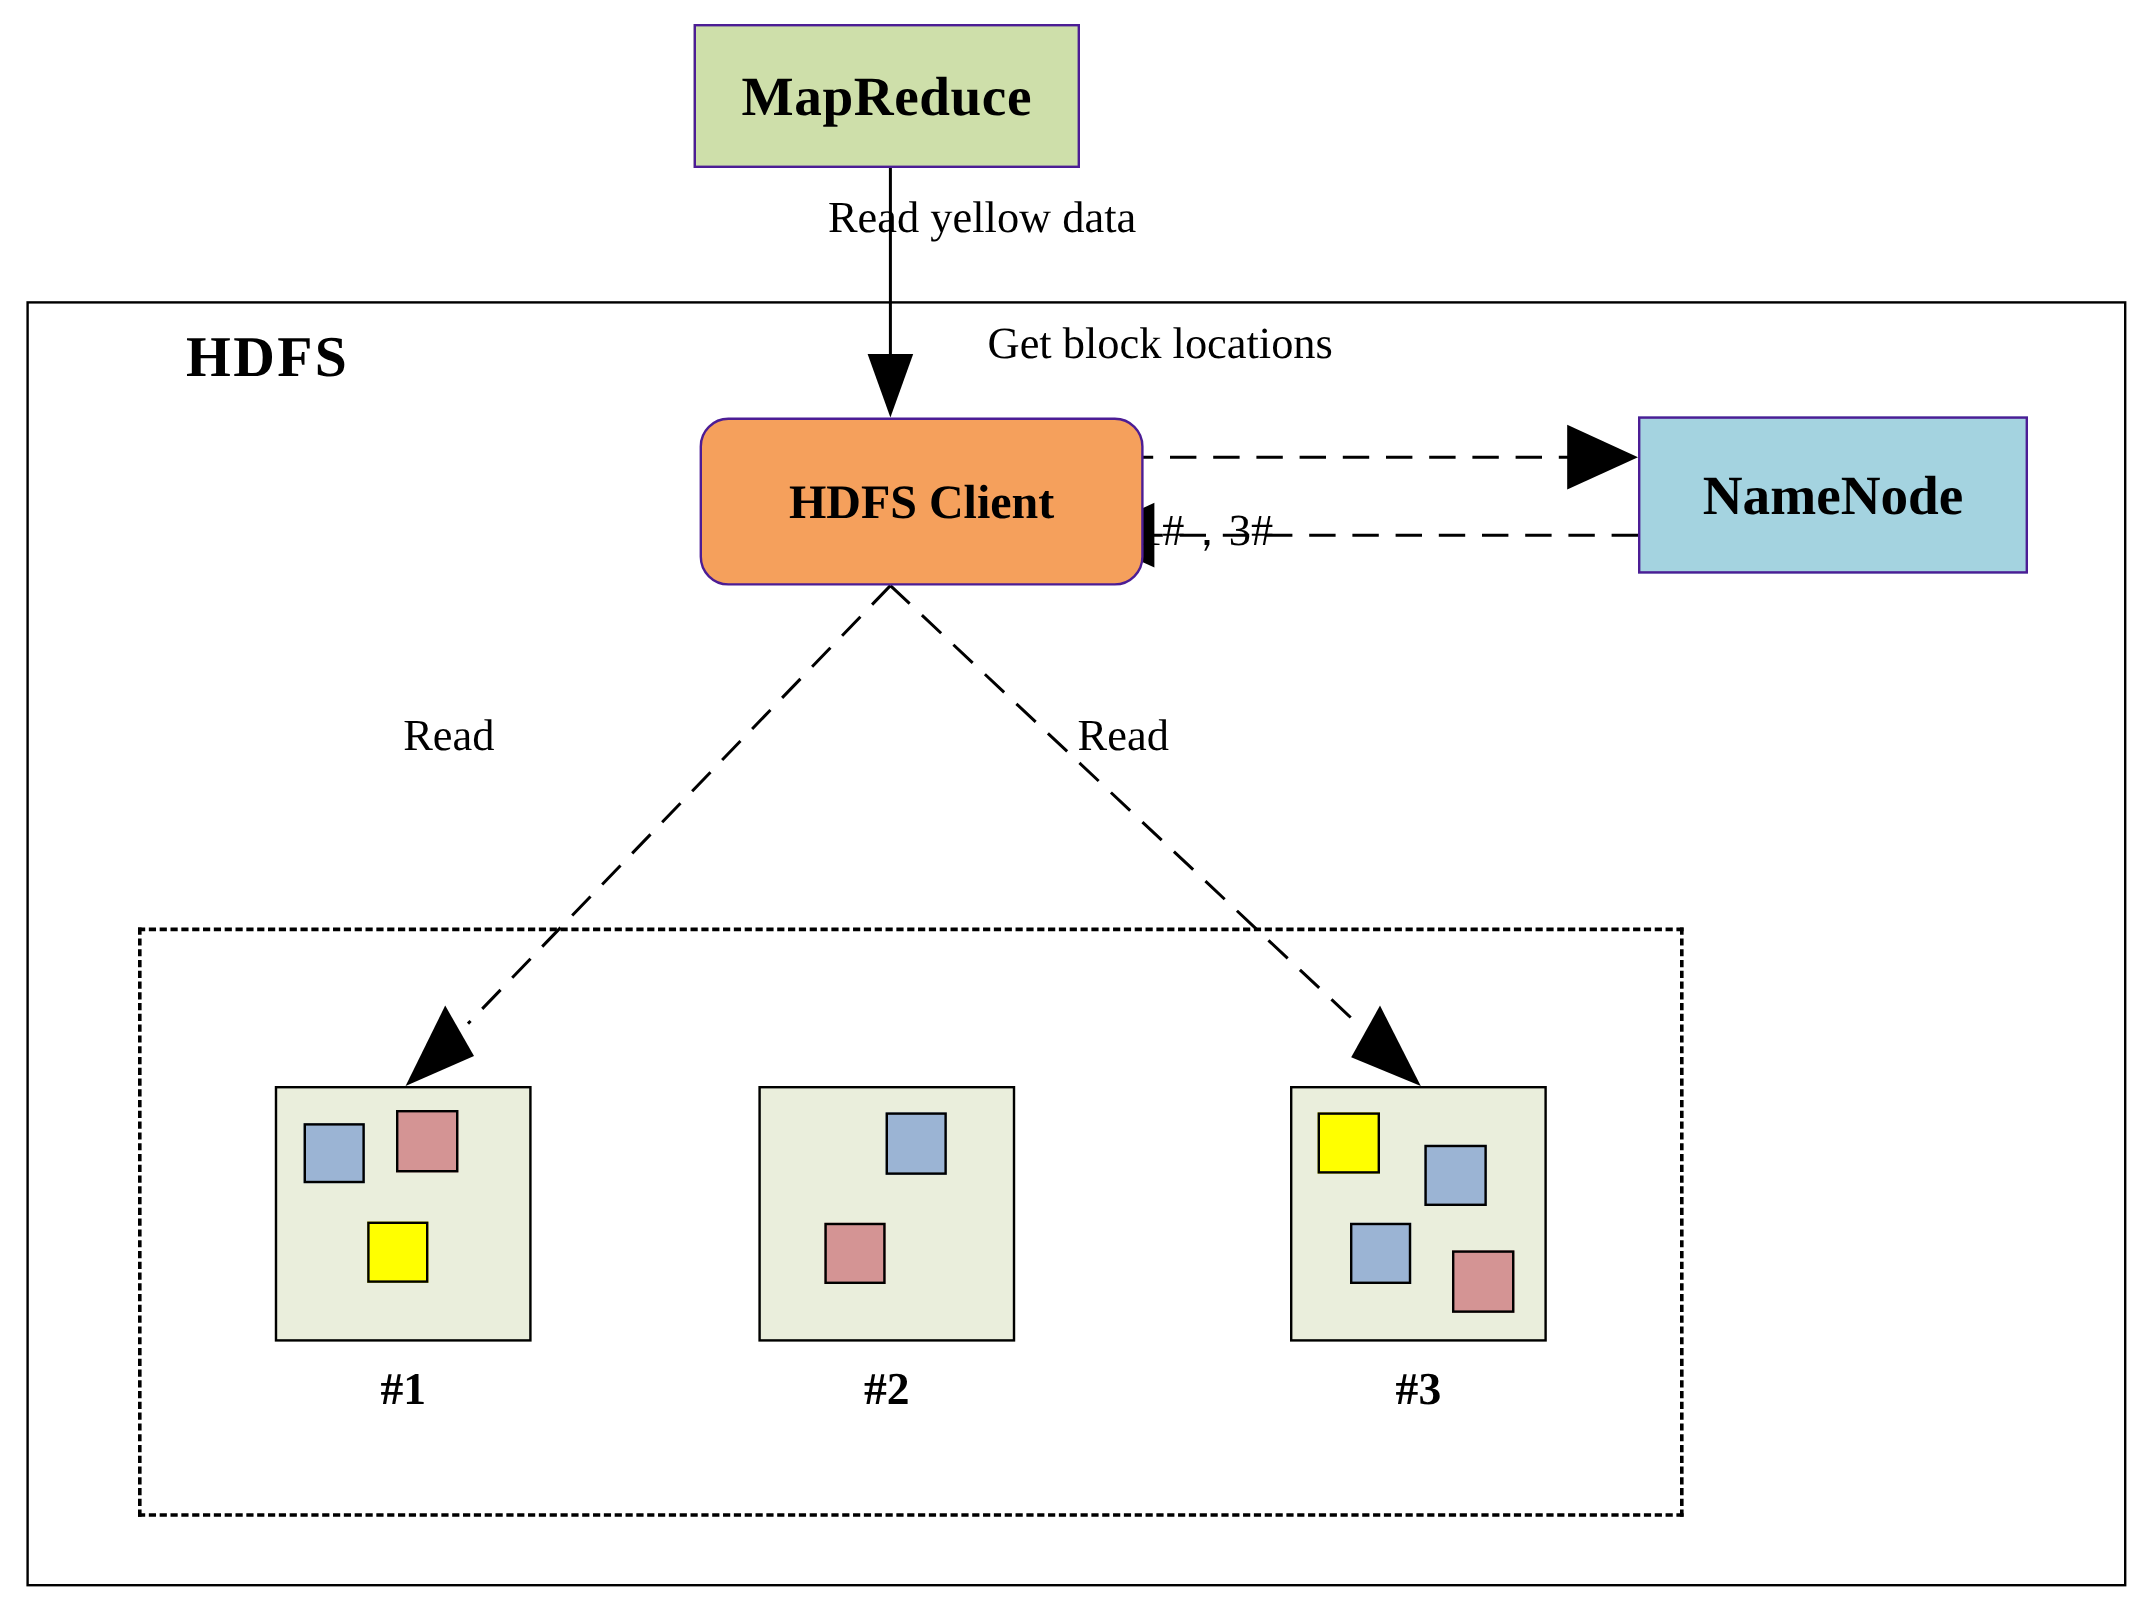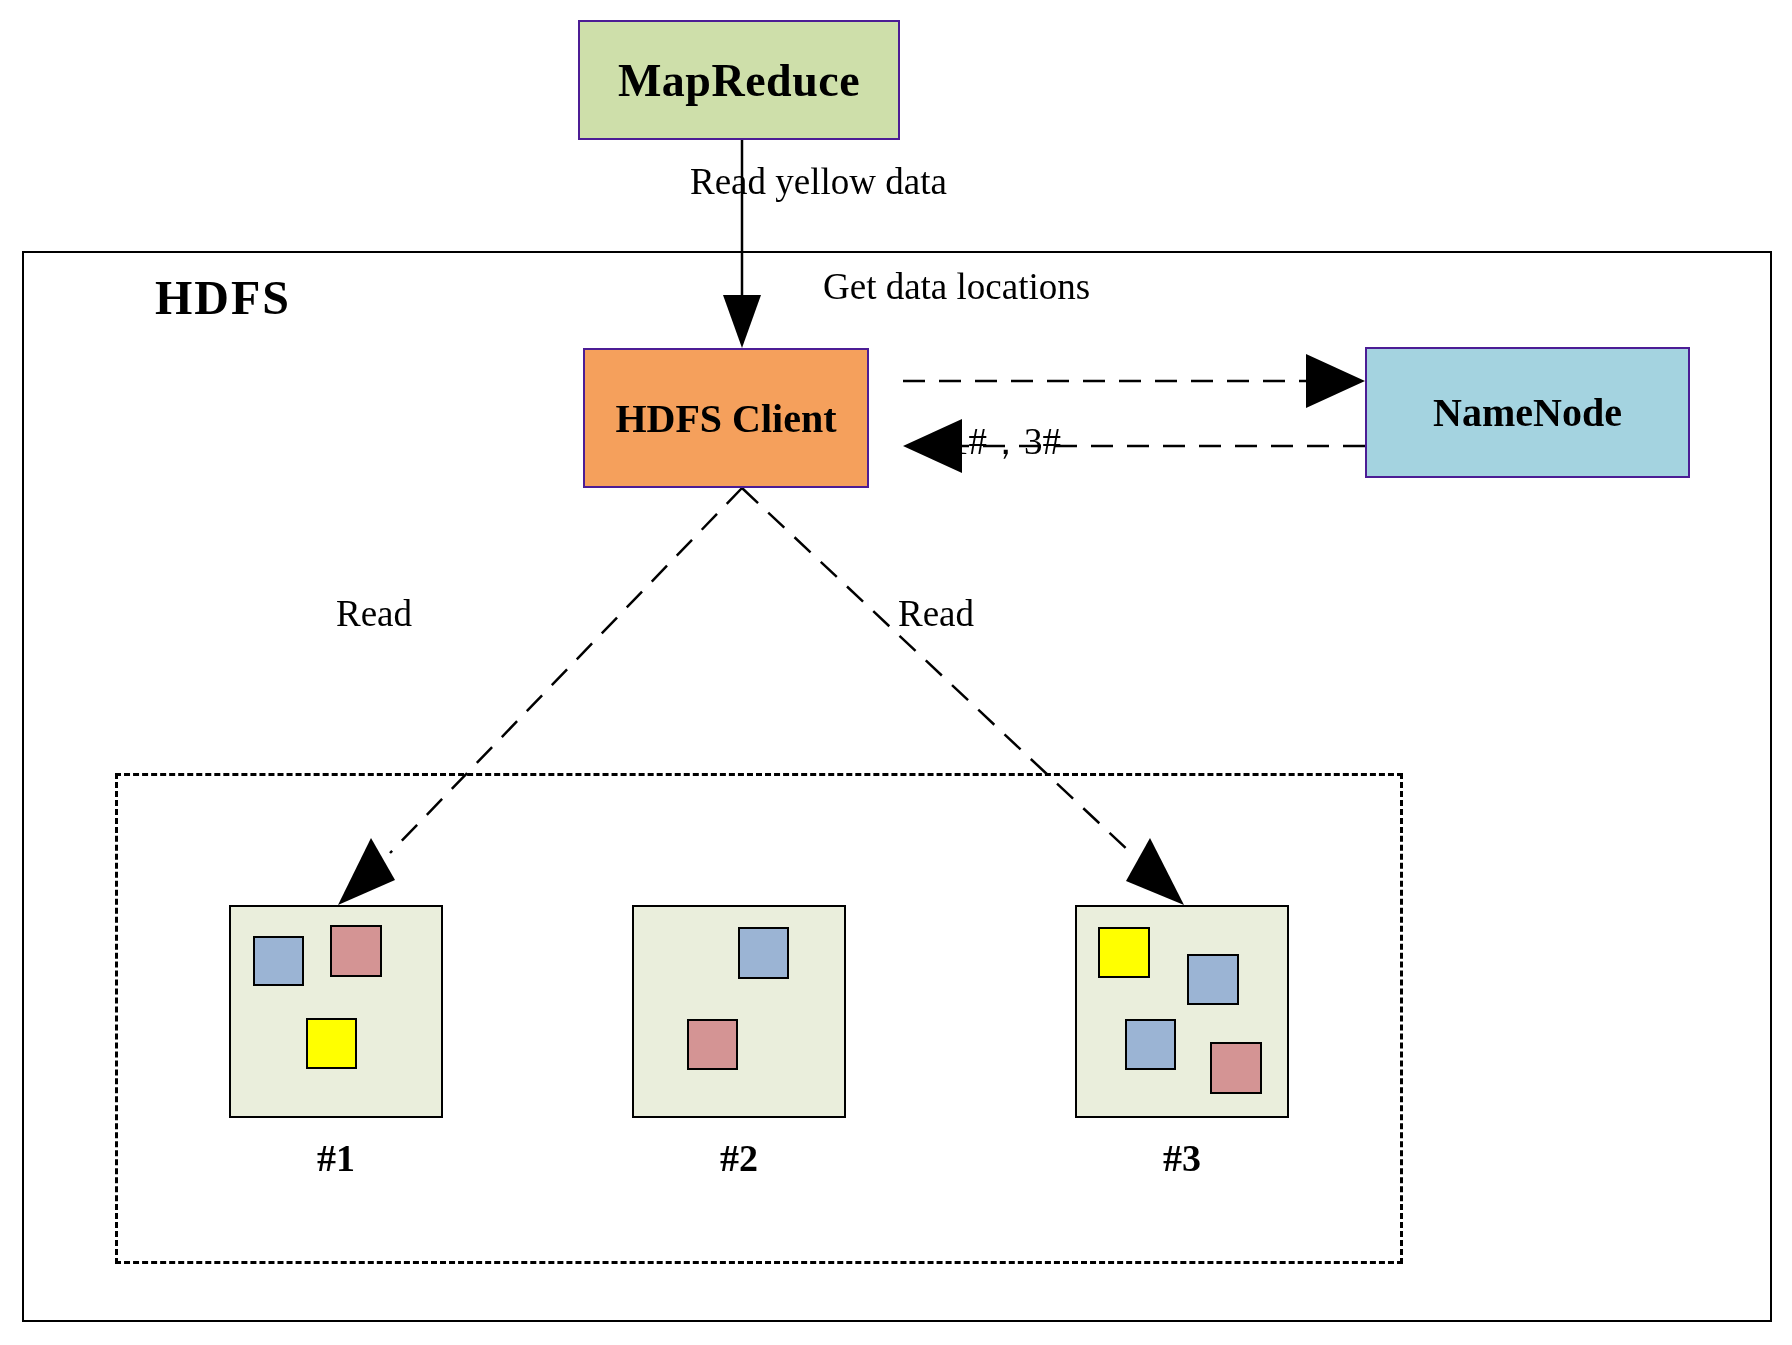--- a/index.html
+++ b/index.html
@@ -13,25 +13,25 @@
   .box-label{font-weight:bold;white-space:nowrap;}
 
   #mapreduce-box{left:578px;top:20px;width:322px;height:120px;background:#cedfaa;}
   #mapreduce-box .box-label{font-size:46px;letter-spacing:.5px;}
 
   #hdfs-container{left:22px;top:251px;width:1750px;height:1071px;background:transparent;
                   border:2px solid #000;}
   #hdfs-title{position:absolute;left:155px;top:270px;font-size:48px;font-weight:bold;
               letter-spacing:2px;}
 
-  #hdfs-client-box{left:583px;top:348px;width:286px;height:140px;background:#f5a05c;}
+  #hdfs-client-box{left:583px;top:348px;width:370px;height:140px;background:#f5a05c;border-radius:24px;}
   #hdfs-client-box .box-label{font-size:40px;}
 
   #namenode-box{left:1365px;top:347px;width:325px;height:131px;background:#a4d3e0;}
-  #namenode-box .box-label{font-size:40px;}
+  #namenode-box .box-label{font-size:46px;}
 
   #datanodes-group{left:115px;top:773px;width:1288px;height:491px;border:3px dashed #000;
                    background:transparent;display:block;}
   #datanodes-title{position:absolute;left:0;right:0;top:790px;text-align:center;
                    font-size:44px;font-weight:bold;}
   #datanodes-title span{display:inline-block;transform:translateX(-130px);}
 
   .datanode{position:absolute;box-sizing:border-box;border:2px solid #000;background:#eaeedc;}
   .blk{position:absolute;box-sizing:border-box;border:2px solid #000;}
   .dn-caption{position:absolute;text-align:center;font-size:38px;font-weight:bold;}
@@ -113,18 +113,18 @@
 
   <div class="box" id="hdfs-client-box">
     <span class="box-label">HDFS Client</span>
   </div>
 
   <div class="box" id="namenode-box">
     <span class="box-label">NameNode</span>
   </div>
 
   <div class="edge-label" id="lbl-read-yellow">Read yellow data</div>
-  <div class="edge-label" id="lbl-get-block">Get data locations</div>
+  <div class="edge-label" id="lbl-get-block">Get block locations</div>
   <div class="edge-label" id="lbl-blocks">1#，3#</div>
   <div class="edge-label" id="lbl-read-left">Read</div>
   <div class="edge-label" id="lbl-read-right">Read</div>
 
 </div>
 
 </body></html>

